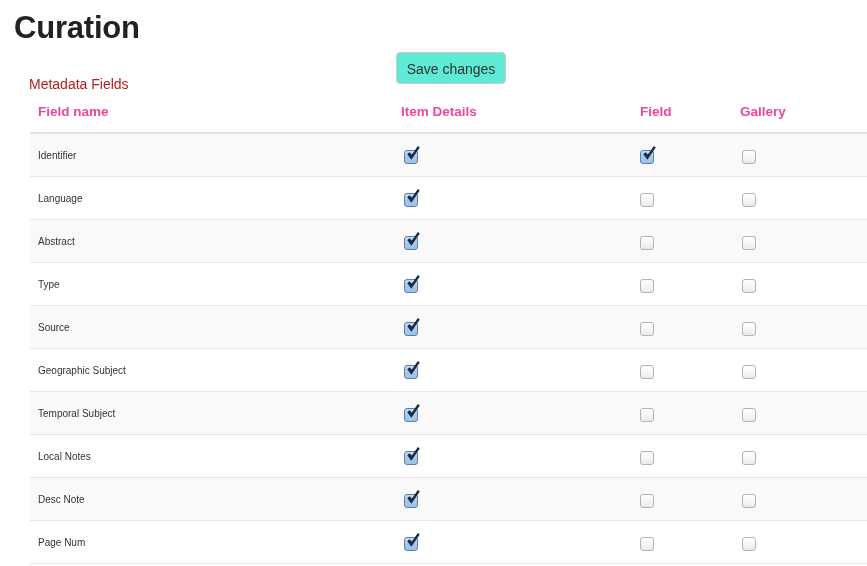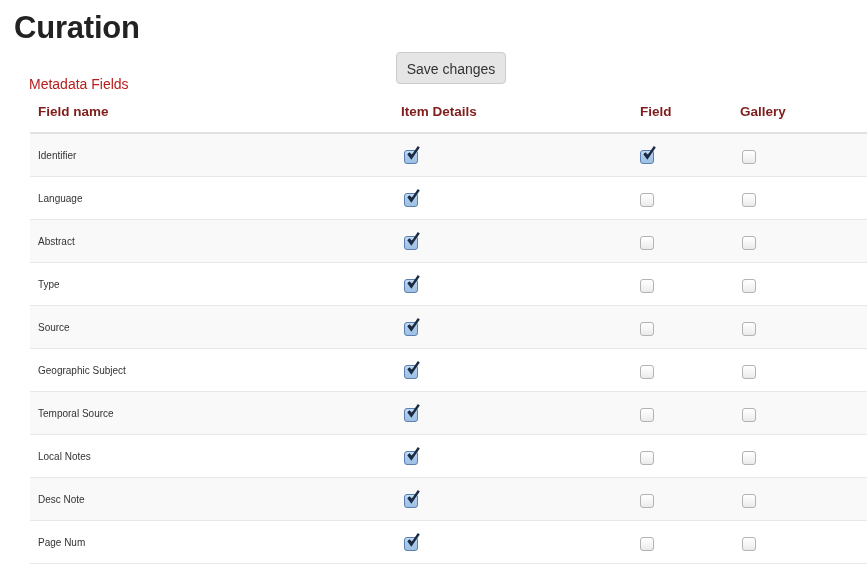--- a/index.html
+++ b/index.html
@@ -35,21 +35,21 @@
     margin: 0;
   }
 
   
   .save-btn {
     position: absolute;
     left: 396px;
     top: 52px;
     width: 110px;
     height: 32px;
-    background: #e5e5e5;
+    background: #5eead4;
     border: 1px solid #cccccc;
     border-radius: 4px;
     font-family: "Liberation Sans", sans-serif;
     font-size: 14px;
     color: #333333;
     cursor: pointer;
     padding: 8px;
     box-sizing: border-box;
   }
 
@@ -71,21 +71,21 @@
   }
   table.fields {
     border-collapse: collapse;
     width: 837px;
     table-layout: fixed;
   }
   table.fields th {
     text-align: left;
     font-size: 13.5px;
     font-weight: bold;
-    color: #7f1d1d;
+    color: #ec4899;
     padding: 0 0 13px 0;
     border-bottom: 2px solid #e2e2e2;
     vertical-align: bottom;
   }
   table.fields td {
     font-size: 10px;
     color: #333333;
     height: 42px;
     border-bottom: 1px solid #e8e8e8;
     vertical-align: middle;
@@ -239,21 +239,21 @@
             <td class="col-item cb-cell cb-item"><span class="cbox on" role="checkbox" aria-checked="true"><span class="box"></span><span class="tick">
                   <svg width="14" height="16" viewBox="0 0 14 16">
                     <path d="M2.2 7.6 L5.3 11.2 L12.6 0.6 L11.0 4.6 L5.6 8.6 L3.6 6.3 Z" fill="#1b2b44"></path>
                     <path d="M2.2 7.6 L5.3 11.6 L12.8 0.8" fill="none" stroke="#1b2b44" stroke-width="2.4" stroke-linecap="butt" stroke-linejoin="miter"></path>
                   </svg>
                 </span></span></td>
             <td class="col-list cb-cell cb-list"><span class="cbox off" role="checkbox" aria-checked="false"><span class="box"></span></span></td>
             <td class="col-gallery cb-cell cb-gallery"><span class="cbox off" role="checkbox" aria-checked="false"><span class="box"></span></span></td>
           </tr>
           <tr>
-            <td class="col-name"><span>Temporal Source</span></td>
+            <td class="col-name"><span>Temporal Subject</span></td>
             <td class="col-item cb-cell cb-item"><span class="cbox on" role="checkbox" aria-checked="true"><span class="box"></span><span class="tick">
                   <svg width="14" height="16" viewBox="0 0 14 16">
                     <path d="M2.2 7.6 L5.3 11.2 L12.6 0.6 L11.0 4.6 L5.6 8.6 L3.6 6.3 Z" fill="#1b2b44"></path>
                     <path d="M2.2 7.6 L5.3 11.6 L12.8 0.8" fill="none" stroke="#1b2b44" stroke-width="2.4" stroke-linecap="butt" stroke-linejoin="miter"></path>
                   </svg>
                 </span></span></td>
             <td class="col-list cb-cell cb-list"><span class="cbox off" role="checkbox" aria-checked="false"><span class="box"></span></span></td>
             <td class="col-gallery cb-cell cb-gallery"><span class="cbox off" role="checkbox" aria-checked="false"><span class="box"></span></span></td>
           </tr>
           <tr>

